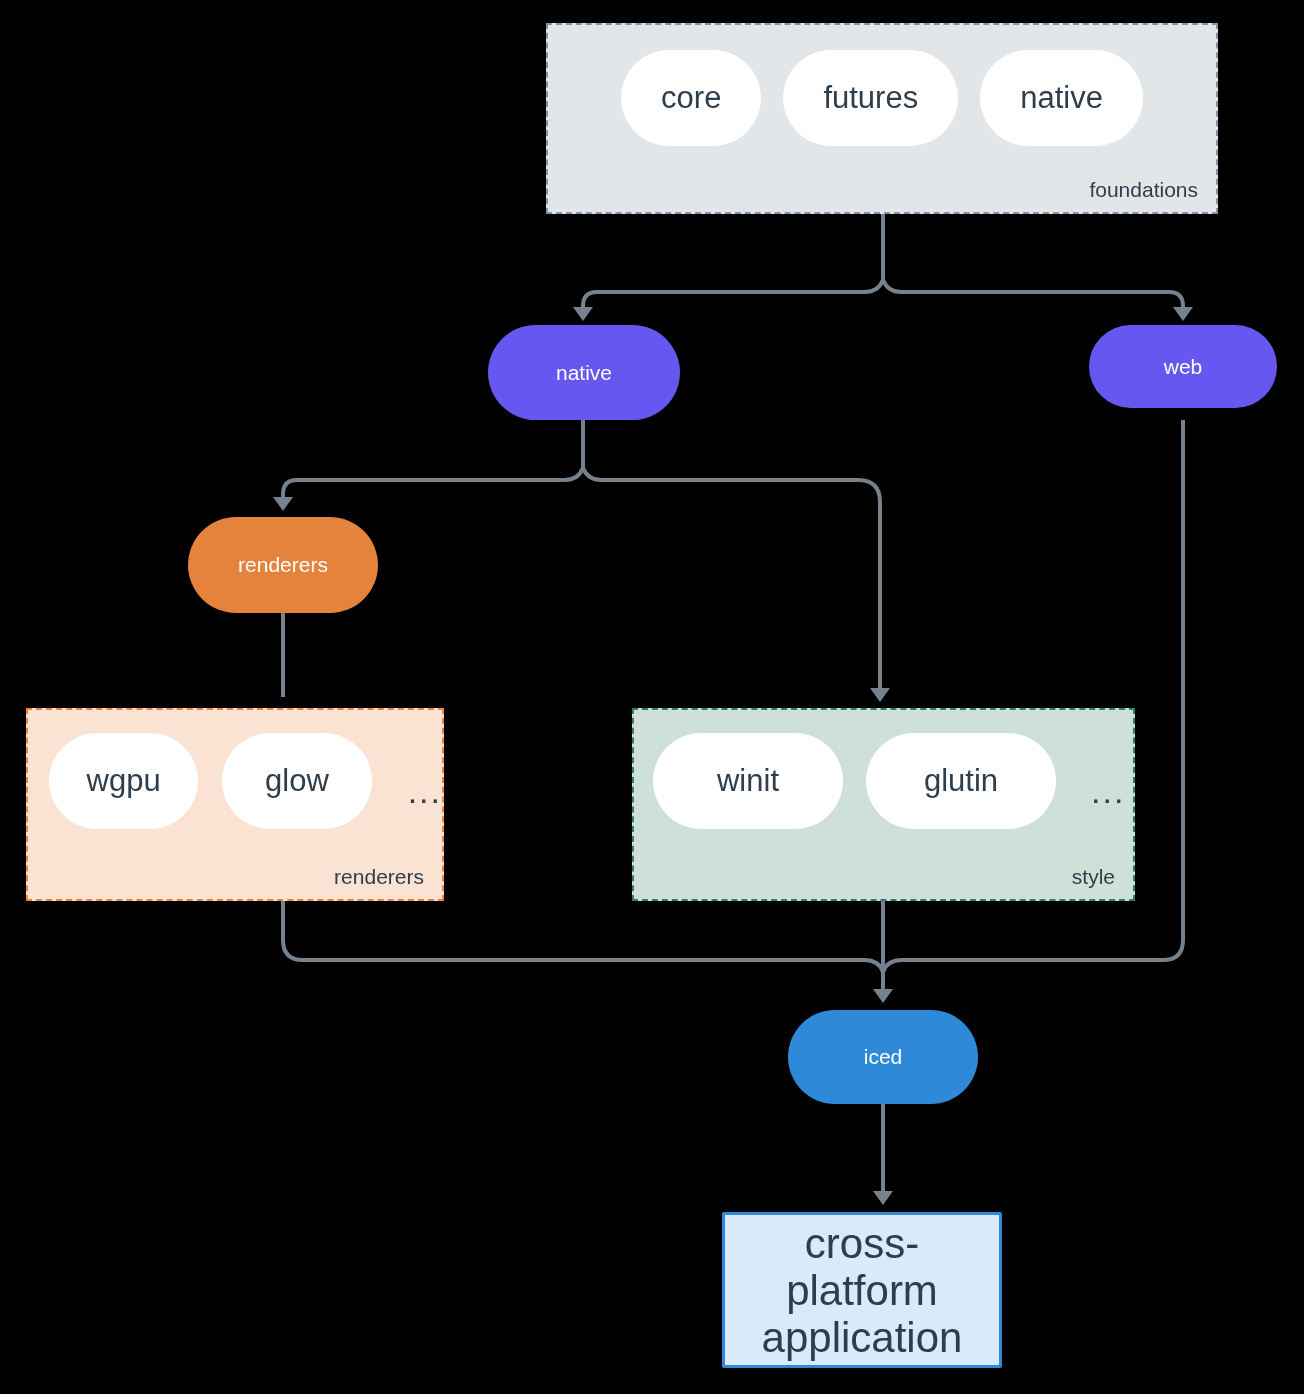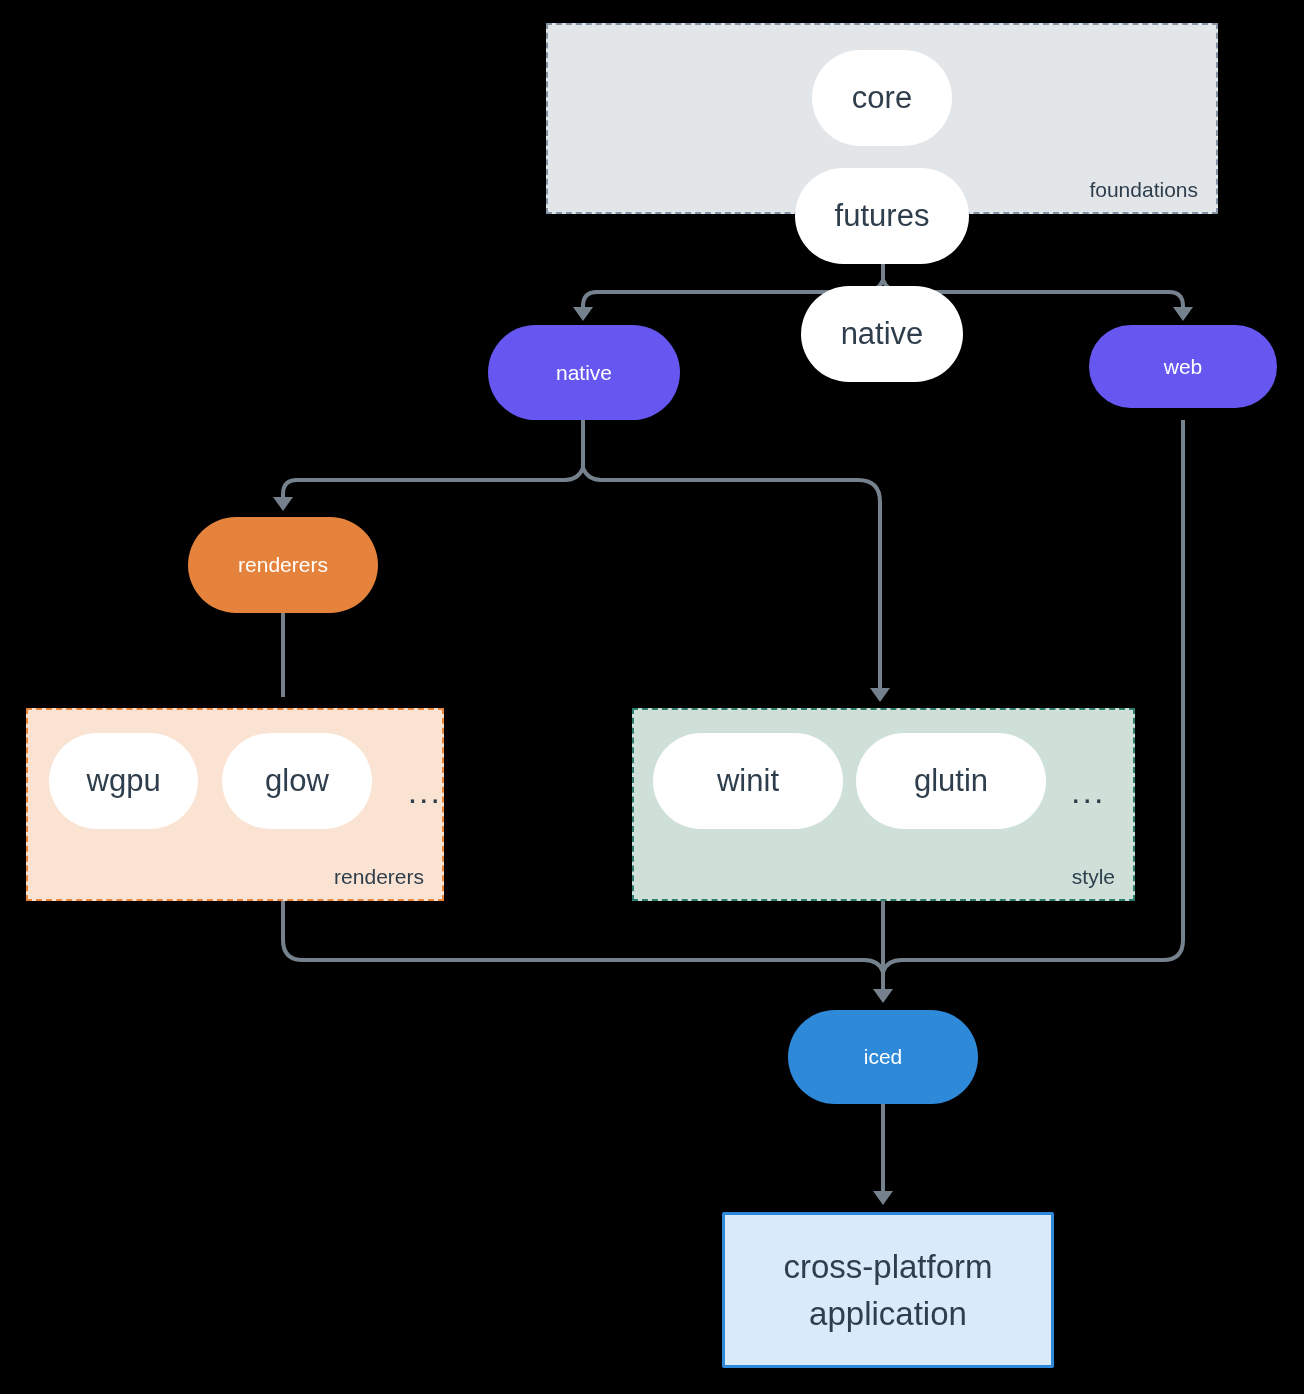--- a/index.html
+++ b/index.html
@@ -20,45 +20,45 @@
   .group{position:absolute;border:2px dashed;}
   .group .pill-row{display:flex;align-items:center;}
   .group-label{position:absolute;right:18px;bottom:10px;font-size:21px;color:var(--text-dark);}
 
   .pill{height:96px;border-radius:48px;background:var(--pill-bg);color:var(--text-dark);
         font-size:31px;display:flex;align-items:center;justify-content:center;}
   .ellipsis{font-size:34px;color:var(--text-dark);letter-spacing:2px;align-self:center;}
 
   .foundations{left:546px;top:23px;width:672px;height:191px;
                background:var(--foundations-bg);border-color:var(--foundations-border);}
-  .foundations .pill-row{justify-content:center;gap:22px;padding-top:25px;flex-direction:column;}
+  .foundations .pill-row{justify-content:center;gap:22px;padding-top:25px;}
   .foundations .pill{padding:0 40px;}
 
   .renderers{left:26px;top:708px;width:418px;height:193px;
              background:var(--renderers-bg);border-color:var(--renderers-border);}
   .renderers .pill-row{padding:23px 0 0 21px;gap:24px;}
   .renderers .pill{width:189px;}
   .renderers .ellipsis{padding-left:12px;padding-top:20px;}
 
   .shells{left:632px;top:708px;width:503px;height:193px;
           background:var(--shells-bg);border-color:var(--shells-border);}
-  .shells .pill-row{padding:23px 0 0 19px;gap:13px;}
+  .shells .pill-row{padding:23px 0 0 19px;gap:23px;}
   .shells .pill{width:190px;}
   .shells .ellipsis{padding-left:12px;padding-top:20px;}
 
   .node{position:absolute;border-radius:48px;color:var(--text-light);font-size:21px;
         display:flex;align-items:center;justify-content:center;}
   .node-native{left:488px;top:325px;width:192px;height:95px;background:var(--accent-purple);}
   .node-web{left:1089px;top:325px;width:188px;height:83px;background:var(--accent-purple);}
   .node-graphics{left:188px;top:517px;width:190px;height:96px;background:var(--accent-orange);}
   .node-iced{left:788px;top:1010px;width:190px;height:94px;background:var(--accent-blue);}
 
-  .app-box{position:absolute;left:722px;top:1212px;width:332px;height:156px;
+  .app-box{position:absolute;left:722px;top:1212px;width:280px;height:156px;
            background:var(--application-bg);border:3px solid var(--accent-blue);border-radius:2px;
-           color:var(--text-dark);font-size:33px;line-height:47px;text-align:center;
+           color:var(--text-dark);font-size:42px;line-height:47px;text-align:center;
            display:flex;align-items:center;justify-content:center;padding:0 12px;}
 </style>
 </head>
 <body>
 
 <div class="canvas">
 
   <svg class="edges" viewBox="0 0 1304 1394" fill="none" stroke="#75828E" stroke-width="4">
     <path d="M883 213 V280"></path>
     <path d="M883 280 Q878 292 865 292 H597 Q583 292 583 306 V308"></path>

